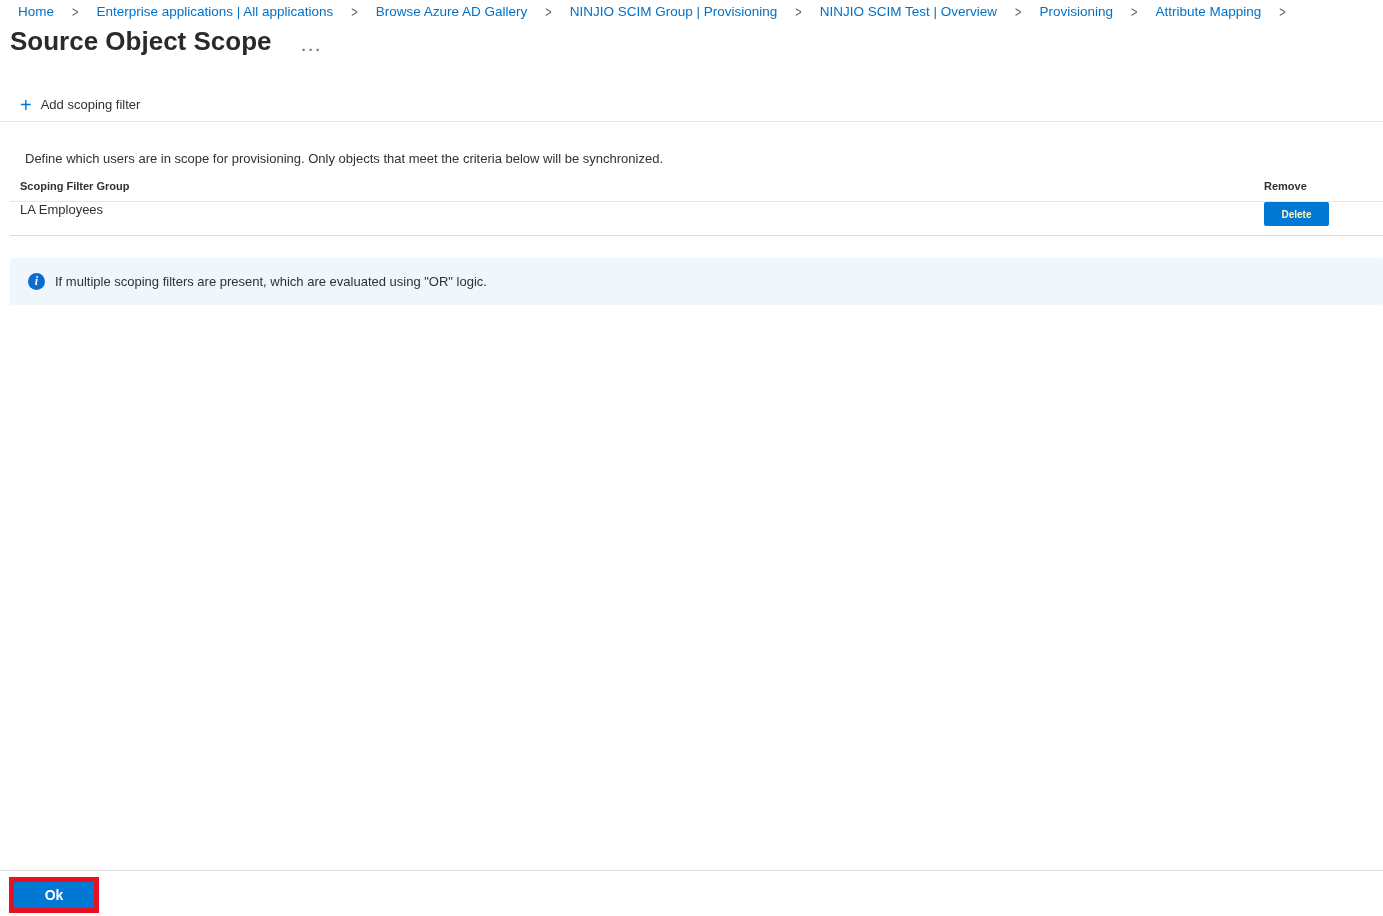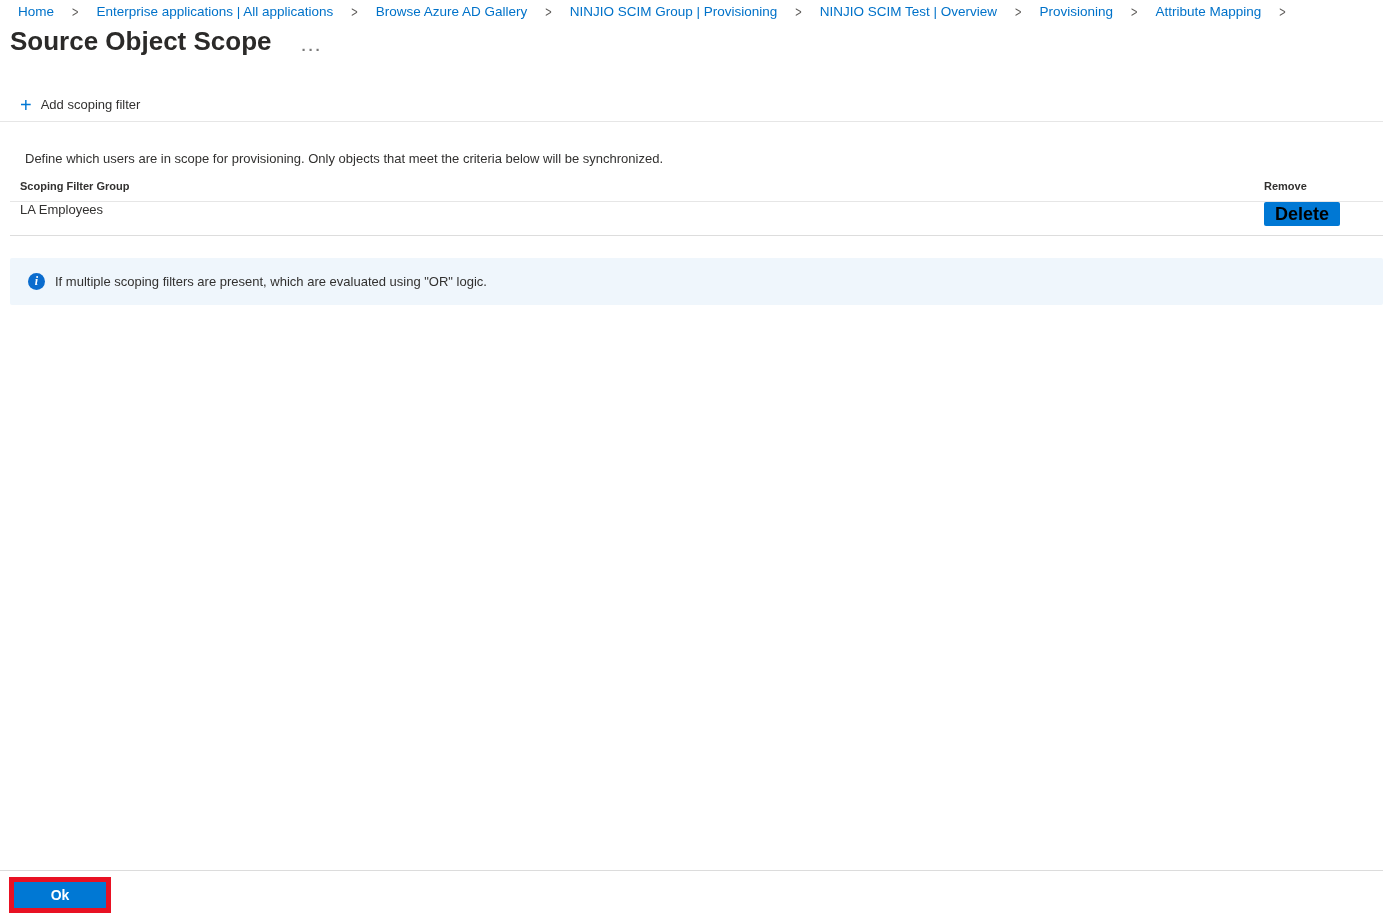--- a/index.html
+++ b/index.html
@@ -45,24 +45,24 @@
   .description { position: absolute; top: 136px; left: 10px; margin: 15px; font-size: 13px; color: #323130; }
 
   
   .scope-table { position: absolute; top: 171px; left: 10px; right: 0; }
   .thead { display: flex; align-items: center; height: 31px; border-bottom: 1px solid #e6e6e6; }
   .trow  { display: flex; align-items: flex-start; height: 34px; border-bottom: 1px solid #dddddd; }
   .cell-name   { flex: 1; padding-left: 10px; font-size: 13px; }
   .cell-action { width: 80px; margin-right: 39px; font-size: 13px; }
   .th { font-weight: 700; color: #323130; font-size: 11px; }
   .btn-delete {
-    width: 76px; height: 24px;
-    background: #0078d4; color: #000000;
+    width: 65px; height: 24px;
+    background: #0078d4; color: #fef9c3;
     border: none; border-radius: 2px;
-    font-size: 18px; font-weight: 600; font-family: inherit; cursor: pointer;
+    font-size: 10px; font-weight: 600; font-family: inherit; cursor: pointer;
   }
 
   
   .info-banner {
     position: absolute; top: 258px; left: 10px; right: 0; height: 47px;
     background: #eff6fc; border-radius: 2px;
     display: flex; align-items: center; gap: 10px; padding-left: 18px;
     font-size: 13px; color: #323130;
   }
   .info-icon {
@@ -72,21 +72,21 @@
     font-family: "Liberation Serif", serif; font-style: italic; font-weight: 700; font-size: 12px;
   }
 
   
   .footer-divider { position: absolute; top: 870px; left: 0; width: 100%; border-top: 1px solid #dcdcdc; }
   .annotation {
     position: absolute; top: 877px; left: 9px;
     border: 5px solid #e81123; line-height: 0;
   }
   .btn-ok {
-    width: 92px; height: 26px;
+    width: 80px; height: 26px;
     background: #0078d4; color: #ffffff;
     border: none; border-radius: 0;
     font-size: 14px; font-weight: 700; font-family: inherit; cursor: pointer;
   }
 </style>
 </head>
 <body>
 
 <div>
 

